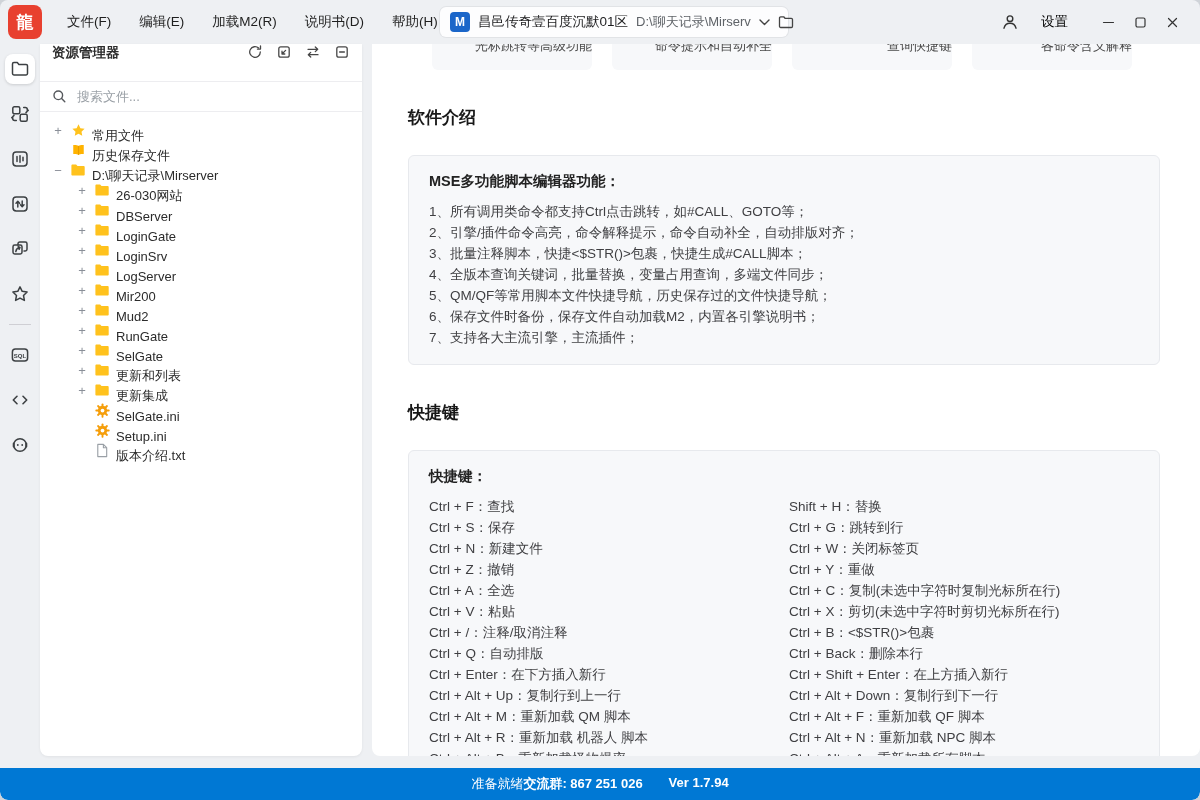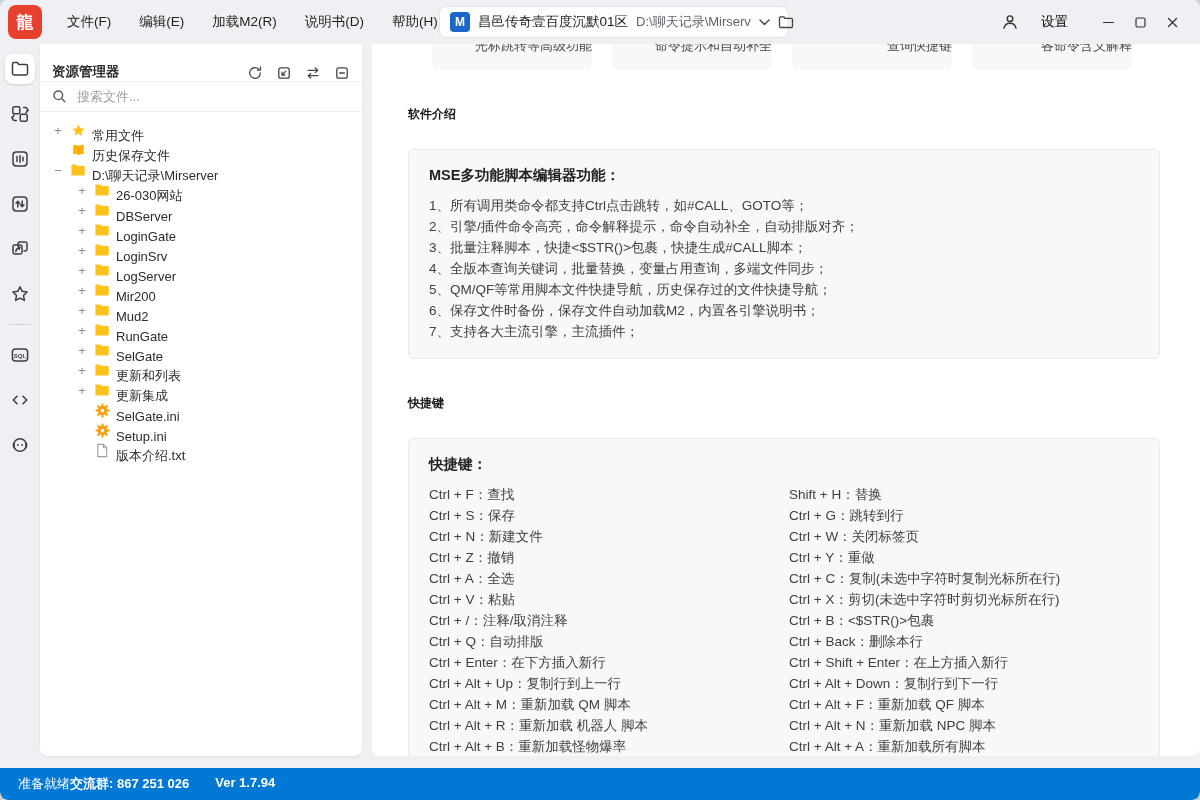--- a/index.html
+++ b/index.html
@@ -28,21 +28,21 @@
   
   .body{display:flex;height:712px;align-items:stretch;}
   .rail{width:40px;display:flex;flex-direction:column;align-items:center;padding-top:10px;gap:15px;}
   .railbtn{width:30px;height:30px;border-radius:8px;display:flex;align-items:center;justify-content:center;
     background:none;border:none;padding:0;}
   .railbtn.active{background:#fff;box-shadow:0 1px 3px rgba(0,0,0,.15);}
   .rail-div{width:22px;height:1px;background:#cfcfd4;}
   
   .explorer{width:322px;background:#fff;border-radius:0 0 8px 8px;display:flex;flex-direction:column;
     box-shadow:0 1px 3px rgba(0,0,0,.06);}
-  .exp-head{height:37px;display:flex;align-items:flex-end;padding:0 12px;justify-content:space-between;}
+  .exp-head{height:37px;display:flex;align-items:flex-start;padding:0 12px;justify-content:space-between;}
   .exp-title{font-size:13.5px;font-weight:bold;color:#2d2d2d;}
   .exp-icons{display:flex;gap:13px;align-items:center;}
   .searchrow{height:31px;border-top:1px solid #ededf0;border-bottom:1px solid #ededf0;
     display:flex;align-items:center;padding:0 12px;gap:8px;}
   .searchrow input{border:none;outline:none;font-size:13px;flex:1;color:#333;font-family:inherit;background:transparent;}
   .searchrow input::placeholder{color:#9aa0a6;}
   .tree{padding:8px 0;flex:1;overflow:hidden;font-size:13px;color:#2b2b2b;}
   .trow{height:20px;display:flex;align-items:center;padding-left:12px;gap:6px;cursor:default;}
   .trow[data-lvl="1"]{padding-left:36px;}
   .exp{width:12px;min-width:12px;text-align:center;color:#8a8f98;font-size:13px;line-height:1;}
@@ -52,29 +52,29 @@
   .trow[data-icon="folder"] .ti-folder{display:flex;}
   .trow[data-icon="gear"]   .ti-gear{display:flex;}
   .trow[data-icon="file"]   .ti-file{display:flex;}
   .tlabel{white-space:nowrap;margin-top:12px;}
   
   .main{flex:1;margin-left:10px;background:#fff;border-radius:0 0 8px 8px;overflow:hidden;position:relative;}
   .cards{display:flex;gap:20px;margin:-14px 0 0 60px;}
   .card{width:160px;height:40px;background:#f7f8fa;border-radius:6px;display:flex;justify-content:flex-end;}
   .card span{margin-top:7px;font-size:13px;color:#4a4a4a;white-space:nowrap;}
   .content{padding:0 40px 0 36px;}
-  .content h2{font-size:12px;color:#181818;margin:36px 0 0;font-weight:bold;}
+  .content h2{font-size:17px;color:#181818;margin:36px 0 0;font-weight:bold;}
   .box{margin-top:26px;background:#f7f8fa;border:1px solid #e7e9ed;border-radius:6px;padding:16px 20px;}
   .box-title{font-size:14.5px;font-weight:bold;color:#222;}
   .box-lines{margin-top:10px;}
   .line{font-size:13.5px;color:#3f3f42;line-height:21px;white-space:nowrap;}
   .cols{display:grid;grid-template-columns:1fr 1fr;margin-top:10px;column-gap:10px;}
   
   .statusbar{position:absolute;bottom:0;left:0;right:0;height:32px;background:#0078d4;color:#fff;
-    display:flex;align-items:center;justify-content:flex-start;padding:0 18px;font-size:13px;
+    display:flex;align-items:center;justify-content:center;padding:0 18px;font-size:13px;
     border-radius:0 0 8px 8px;}
   .sb-right{display:flex;gap:26px;font-weight:bold;}
   svg{display:block;}
 </style>
 </head>
 <body>
 
 <div class="window">
 
   <div class="titlebar">

